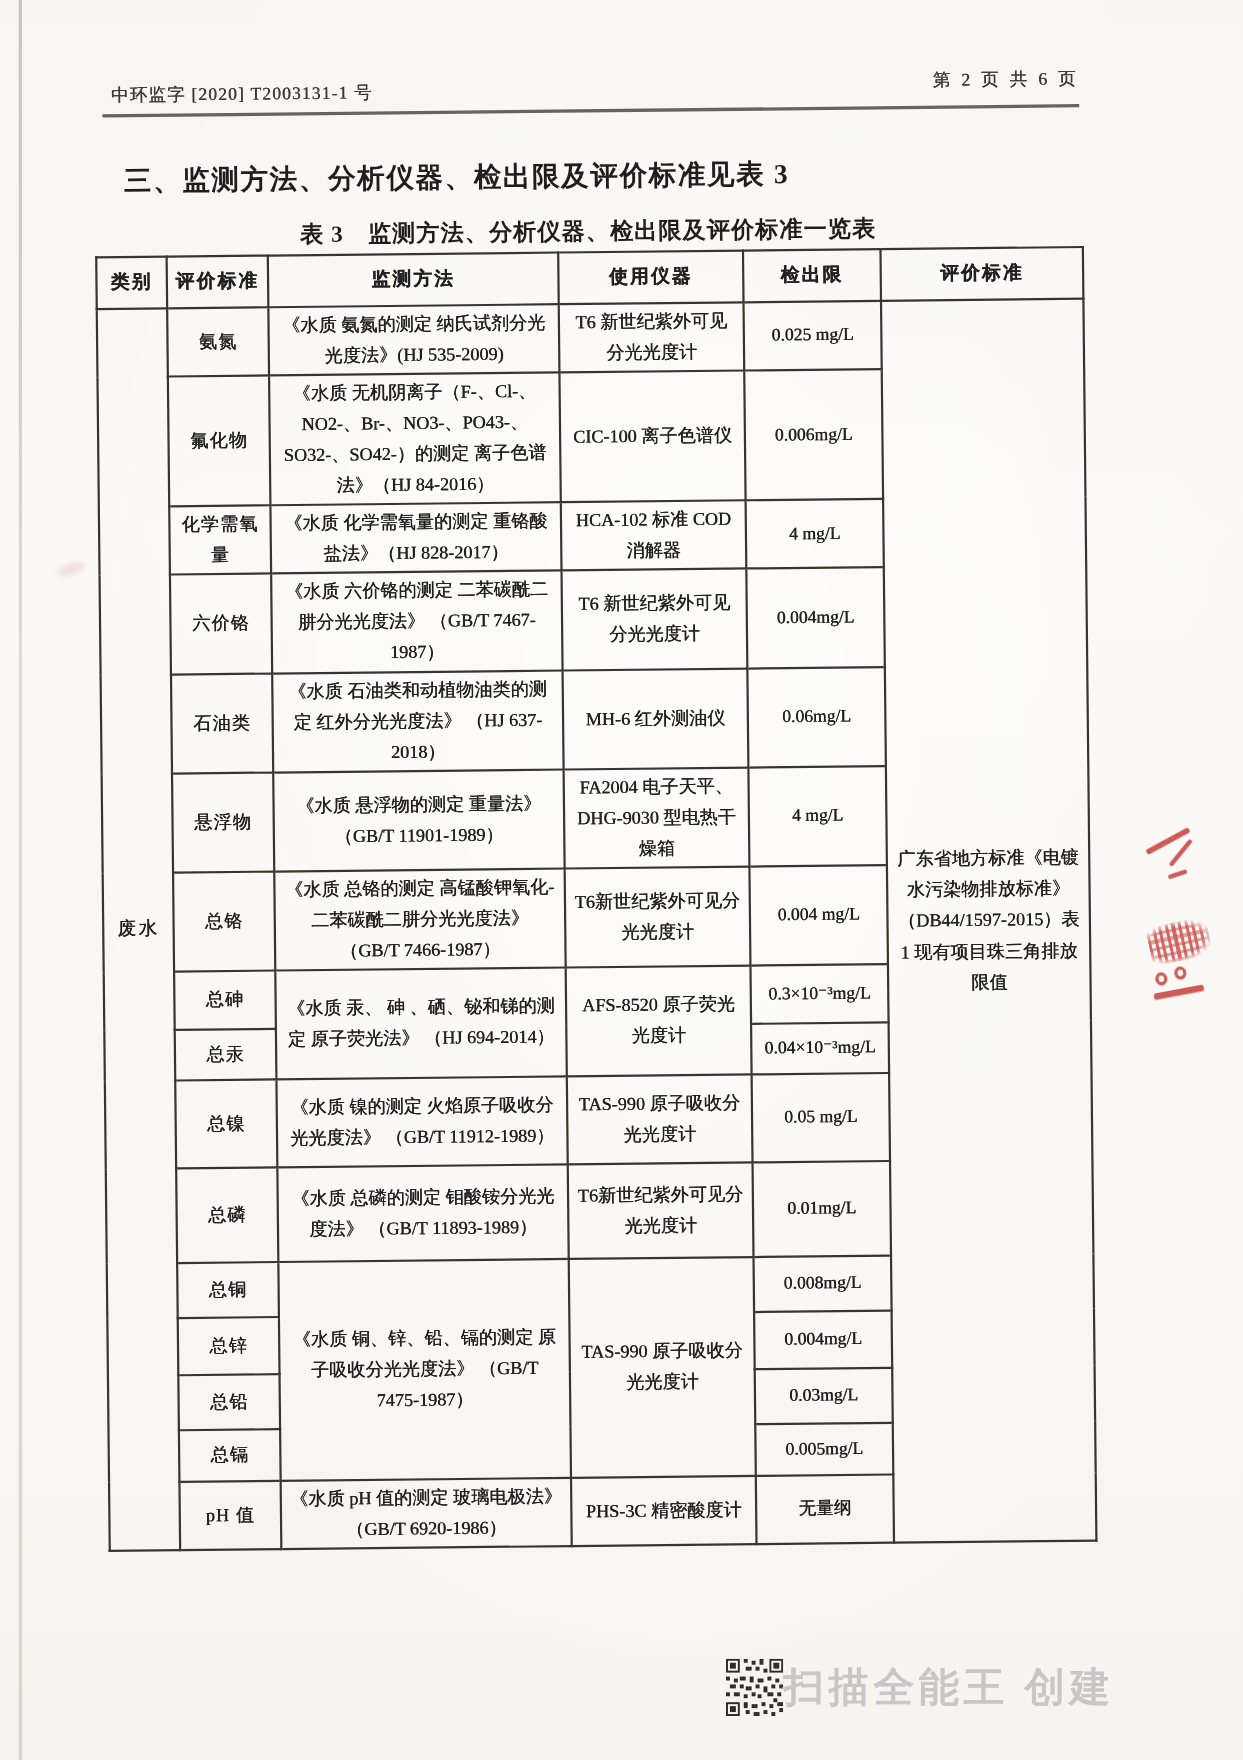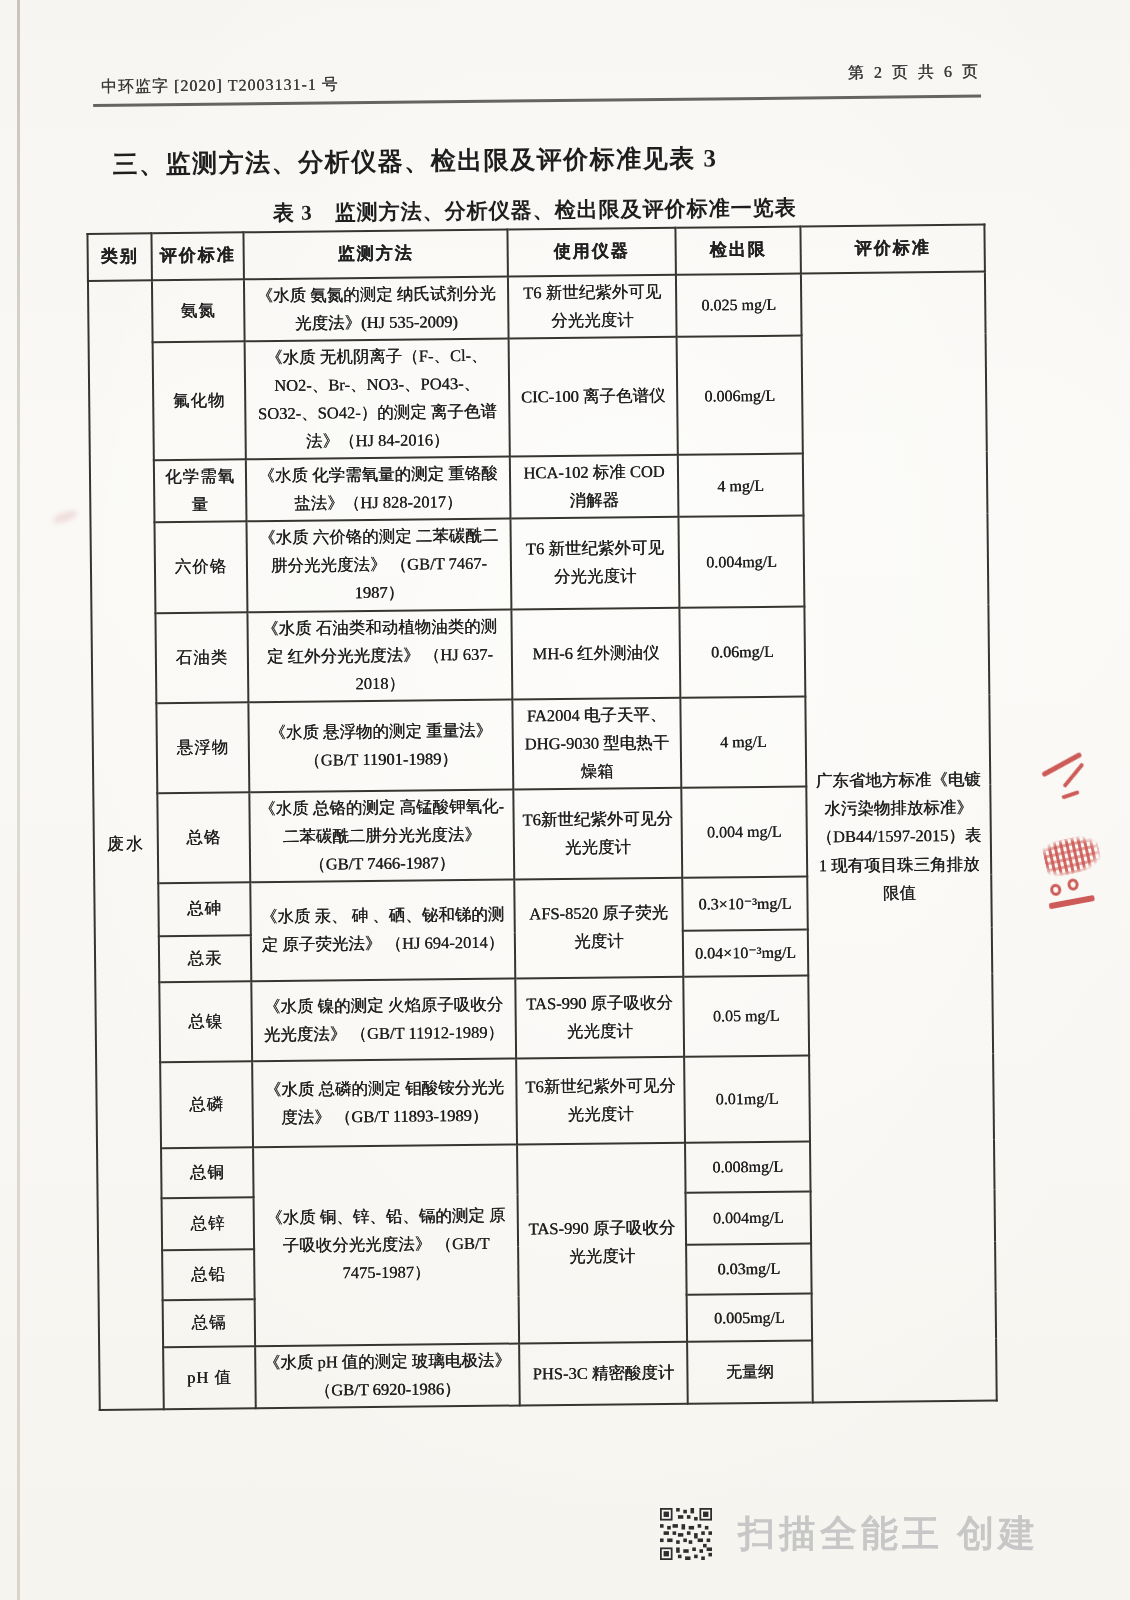--- a/index.html
+++ b/index.html
@@ -117,21 +117,21 @@
   }
   .stamp-3 { left: 1046px; top: 884px; width: 52px; height: 32px; transform: rotate(-10deg); }
   .stamp-3 .dot { position: absolute; width: 11px; height: 12px; border: 3px solid #c23430; border-radius: 50%; }
   .stamp-3 .dot.a { left: 4px; top: 2px; }
   .stamp-3 .dot.b { left: 22px; top: 0; }
   .stamp-3 .base { position: absolute; left: 0; top: 20px; width: 46px; height: 6px; background: #c23430; border-radius: 2px; }
 
   
   .footer {
     position: absolute; left: 660px; top: 1508px;
-    display: flex; align-items: center; gap: 26px;
+    display: flex; align-items: center; 
   }
   .qr { width: 52px; height: 52px; }
   .watermark-text {
     font-family: "Liberation Sans", "DejaVu Sans", sans-serif;
     font-size: 37px; font-weight: 600;
     color: #c7c7c7; letter-spacing: 4px; white-space: nowrap;
   }
 </style>
 </head>
 <body>

